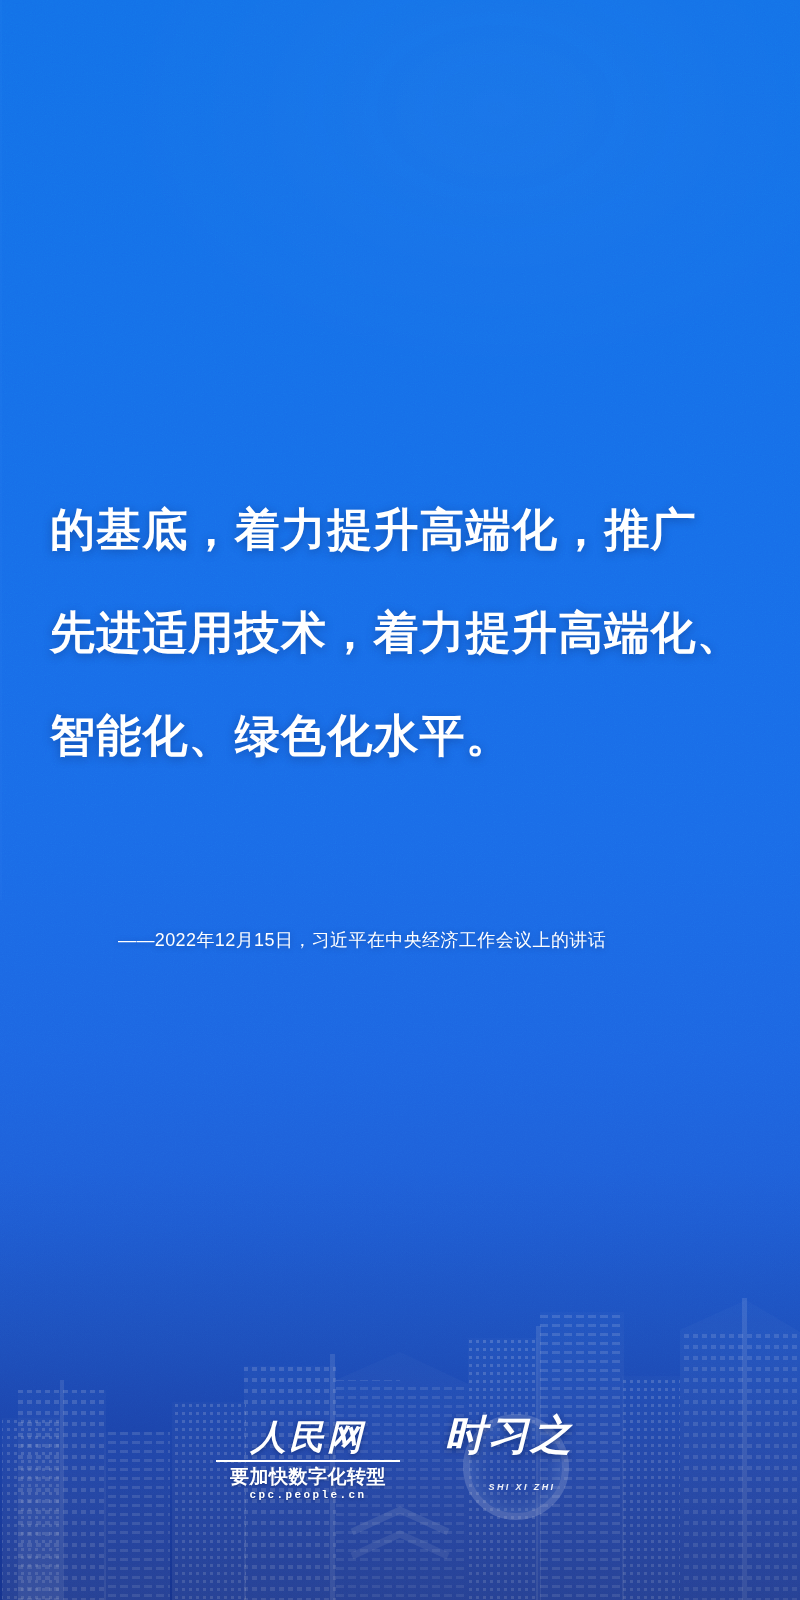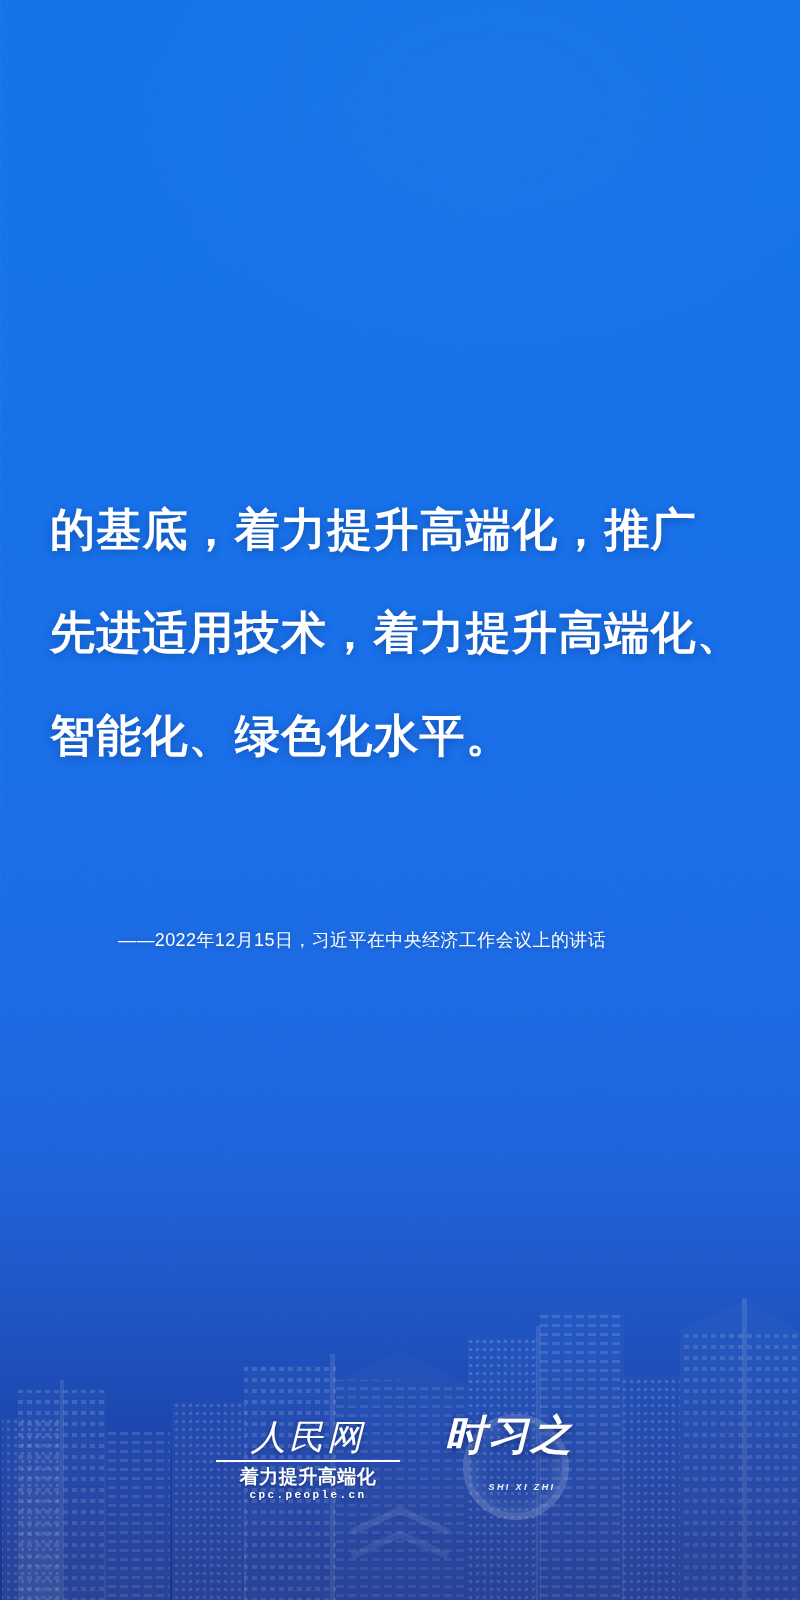--- a/index.html
+++ b/index.html
@@ -113,21 +113,21 @@
   .pd-lockup {
     display: flex;
     flex-direction: column;
     align-items: center;
     color: #fff;
     line-height: 1;
   }
   .pd-main {
     font-family: "Liberation Serif", "DejaVu Serif", serif;
     font-size: 35px;
-    font-weight: 400;
+    font-weight: 700;
     font-style: italic;
     letter-spacing: 3px;
     padding-bottom: 5px;
     text-shadow: 0 1px 4px rgba(0,20,70,.45);
     text-align: right;
   }
   .pd-rule {
     width: 184px;
     height: 2px;
     background: #ffffff;
@@ -276,21 +276,21 @@
     <span class="ln">智能化、绿色化水平。</span>
   </div>
 
   <div id="attrib">——2022年12月15日，习近平在中央经济工作会议上的讲话</div>
 
   <div id="footer">
 
     <div class="pd-lockup">
       <div class="pd-main">人民网</div>
       <div class="pd-rule"></div>
-      <div class="pd-sub">着力提升高端化</div>
+      <div class="pd-sub">要加快数字化转型</div>
       <div class="pd-url">cpc.people.cn</div>
     </div>
 
     <div class="sxz-lockup">
       <div class="sxz-ring"></div>
       <div class="sxz-main">时习之</div>
       <div class="sxz-pinyin">SHI XI ZHI</div>
     </div>
 
   </div>

